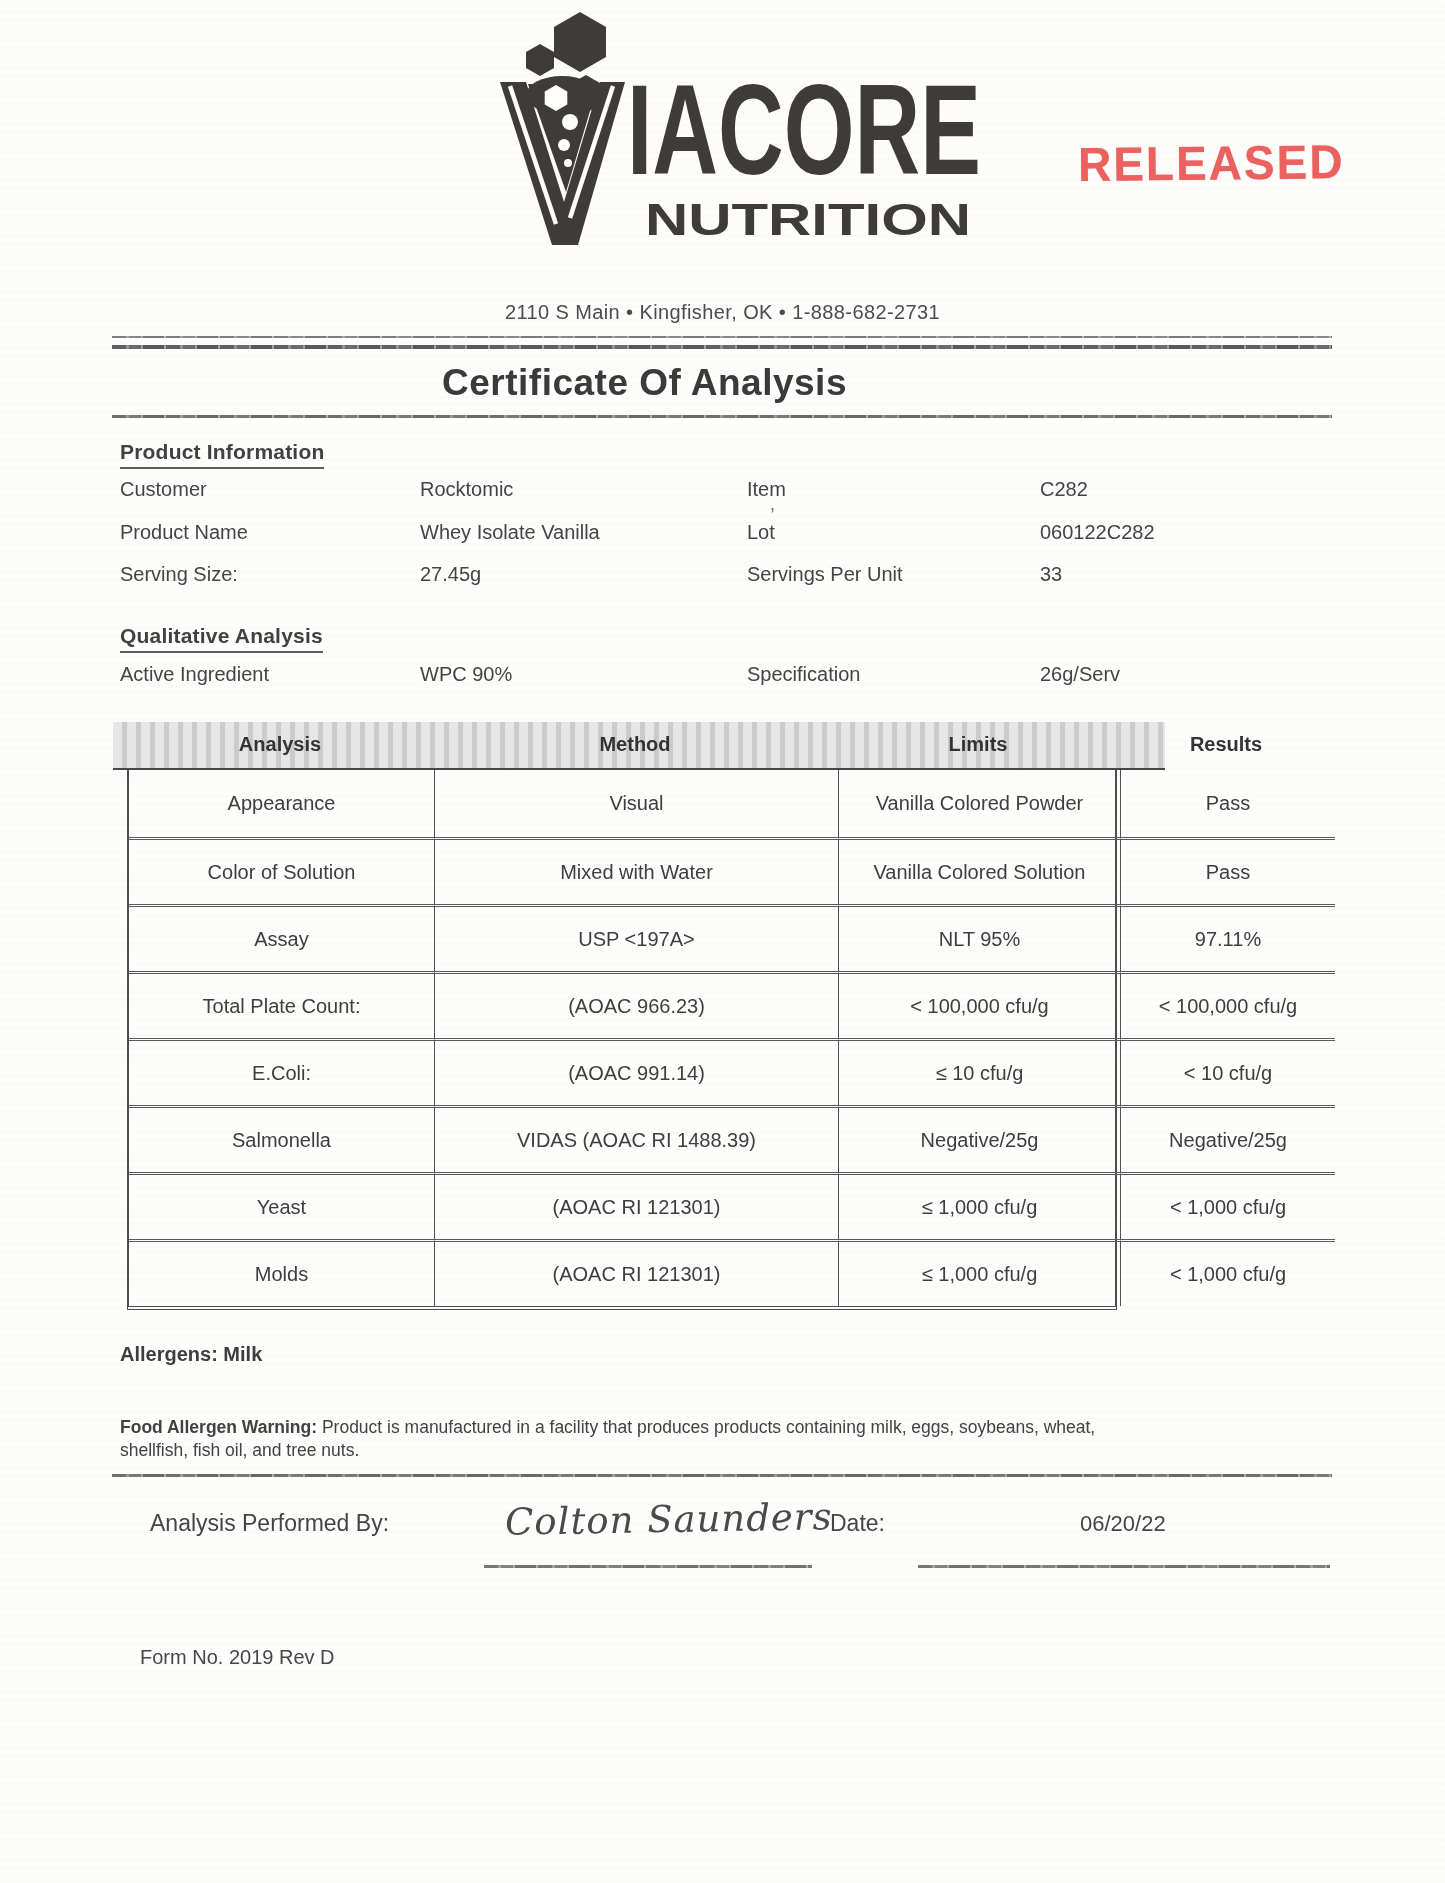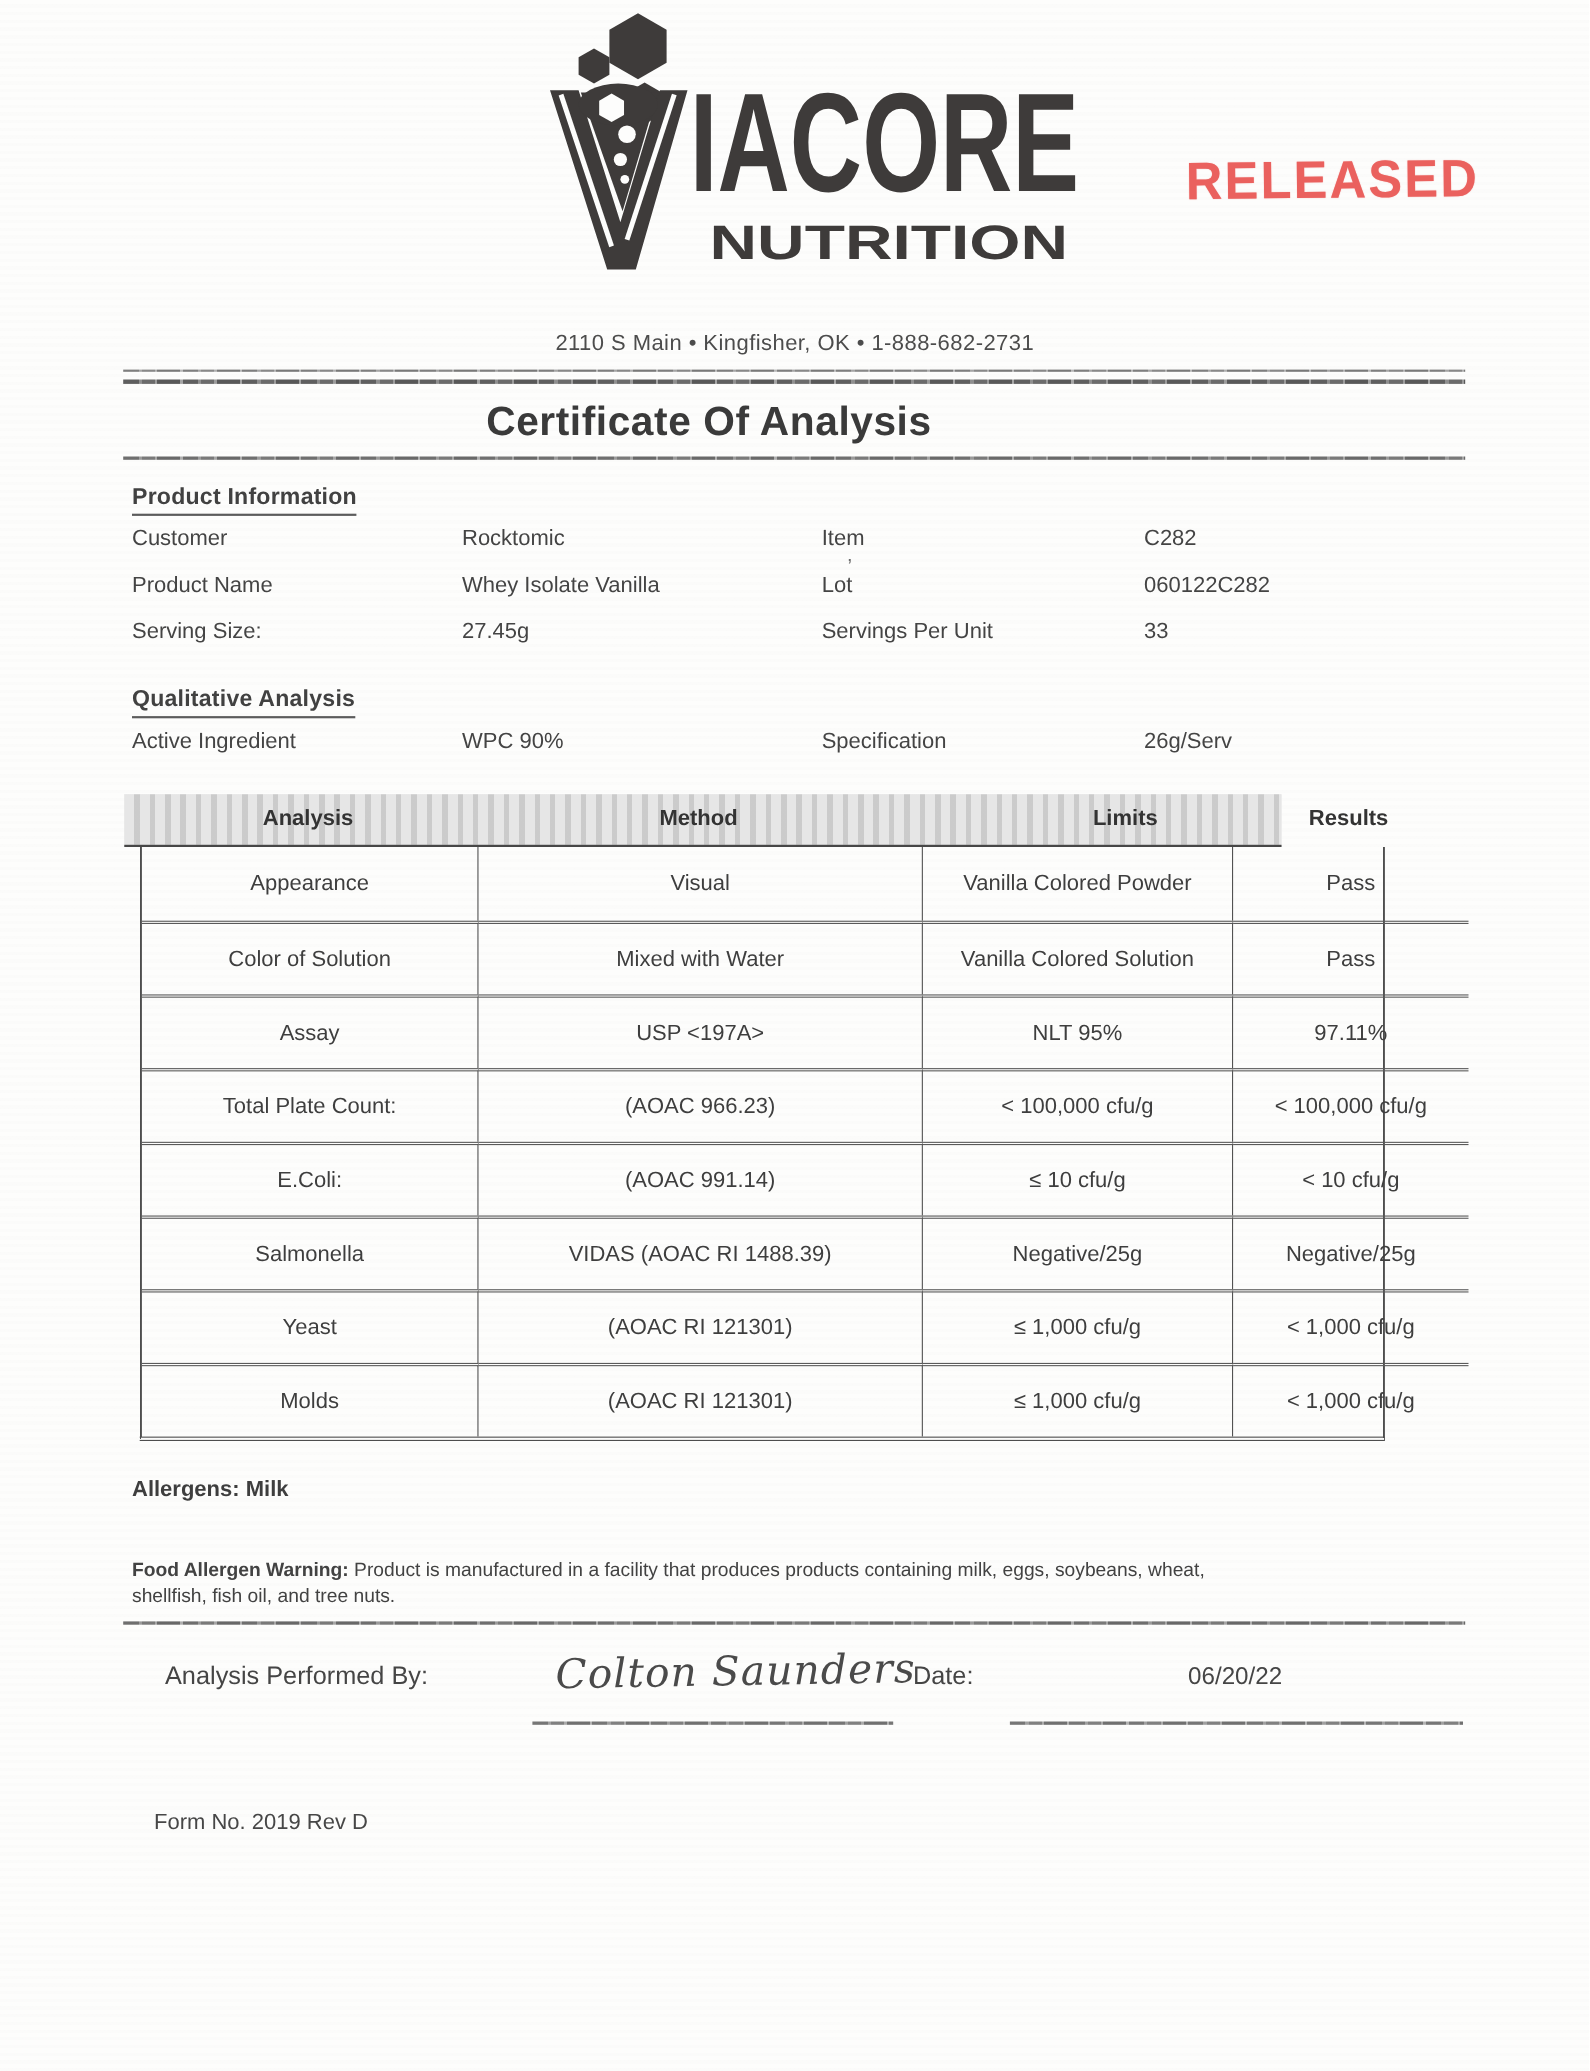--- a/index.html
+++ b/index.html
@@ -46,23 +46,23 @@
     position:absolute;left:113px;top:722px;width:1052px;height:46px;
     background:#d6d6d6;
     background-image:repeating-linear-gradient(90deg, rgba(255,255,255,.4) 0 9px, rgba(0,0,0,0.05) 9px 14px);
     border-bottom:2.5px solid #474747;
     text-align:center;
   }
   .tbl-head span{
     position:absolute;top:11px;transform:translateX(-50%);
     font-size:20px;font-weight:bold;color:#333;
   }
-  .th1{left:167px;} .th2{left:522px;} .th3{left:865px;margin-left:45px;} .th4{left:1113px;}
+  .th1{left:167px;} .th2{left:522px;} .th3{left:865px;} .th4{left:1113px;}
   .tbl-body{
-    position:absolute;left:127px;top:770px;width:1132px;
+    position:absolute;left:127px;top:770px;width:990px;
     display:grid;grid-template-columns:306px 404px 282px 214px;
     border:2px solid #4e4e4e;border-top:none;border-bottom:4px double #4e4e4e;
     box-sizing:border-box;font-size:20px;color:#3e3e3e;
   }
   .cell{
     height:67px;display:flex;align-items:center;justify-content:center;
     border-right:1.5px solid #525252;box-sizing:border-box;white-space:nowrap;
   }
   .cell.last{border-right:none;}
   .rowsep .cell{border-top:3px double #5a5a5a;}

